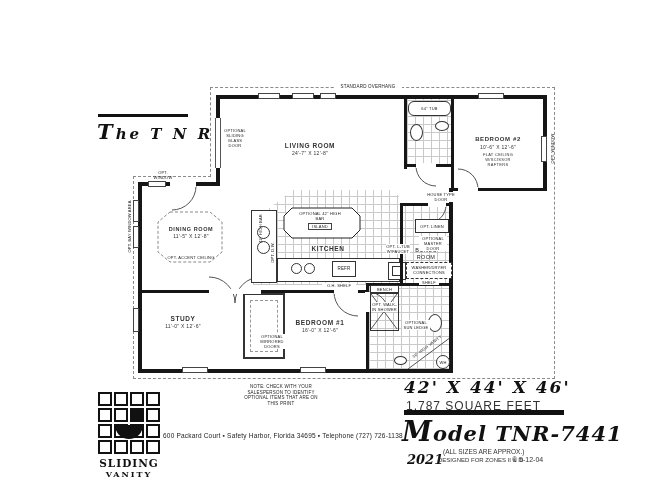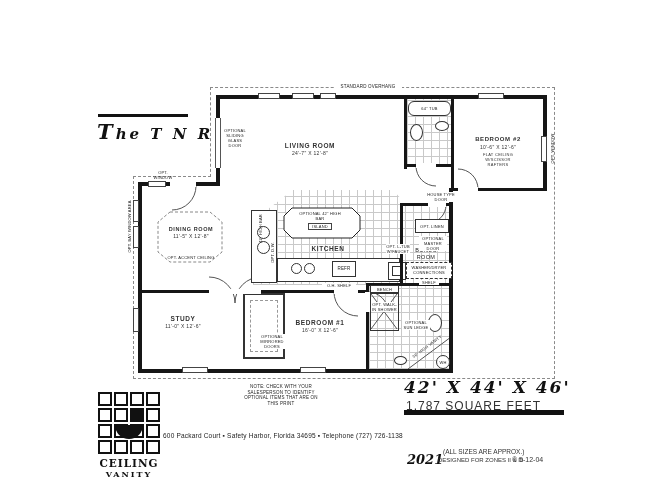--- a/index.html
+++ b/index.html
@@ -200,27 +200,28 @@
       <span></span>
       <span></span>
       <span></span>
     <span></span>
       <span></span>
       <span></span>
       <span></span>
     <div style="position:absolute;left:17px;top:33px;width:28px;height:14px;background:#111;border-radius:0 0 14px 14px;"></div>
   </div>
   <div class="brand abs" style="left:86px;top:457px;width:86px;">
-    <div style="font-size:10.5px;letter-spacing:1px;">CEILING</div>
+    <div style="font-size:10.5px;letter-spacing:1px;">SLIDING</div>
     <div style="font-size:8px;letter-spacing:2px;">VANITY</div>
   </div>
 
   <div class="abs" style="left:163px;top:432px;font-size:6.5px;letter-spacing:.2px;color:#222;z-index:7;">600 Packard Court ▪ Safety Harbor, Florida 34695 ▪ Telephone (727) 726-1138</div>
 
   <div class="abs serif-bi" style="left:404px;top:377px;font-size:17px;letter-spacing:2px;z-index:7;">42' X 44' X 46'</div>
   <div class="abs" style="left:406px;top:399px;font-size:12px;letter-spacing:1px;color:#333;z-index:7;">1,787 SQUARE FEET</div>
   <div class="abs" style="left:404px;top:410px;width:160px;height:5px;background:#111;z-index:7;"></div>
+  <div class="abs serif-bi" id="model-text" style="left:402px;top:416px;z-index:7;">Model TNR-7441</div>
   <div class="abs" style="left:443px;top:448px;font-size:6.5px;color:#333;z-index:7;">(ALL SIZES ARE APPROX.)</div>
   <div class="abs serif-bi" style="left:407px;top:452px;font-size:13px;z-index:7;">2021</div>
   <div class="abs" style="left:438px;top:457px;font-size:6px;color:#333;z-index:7;">DESIGNED FOR ZONES II &amp; III</div>
   <div class="abs" style="left:512px;top:456px;font-size:7px;color:#333;z-index:7;">© 5-12-04</div>
 
 </div>
 
 </body></html>

